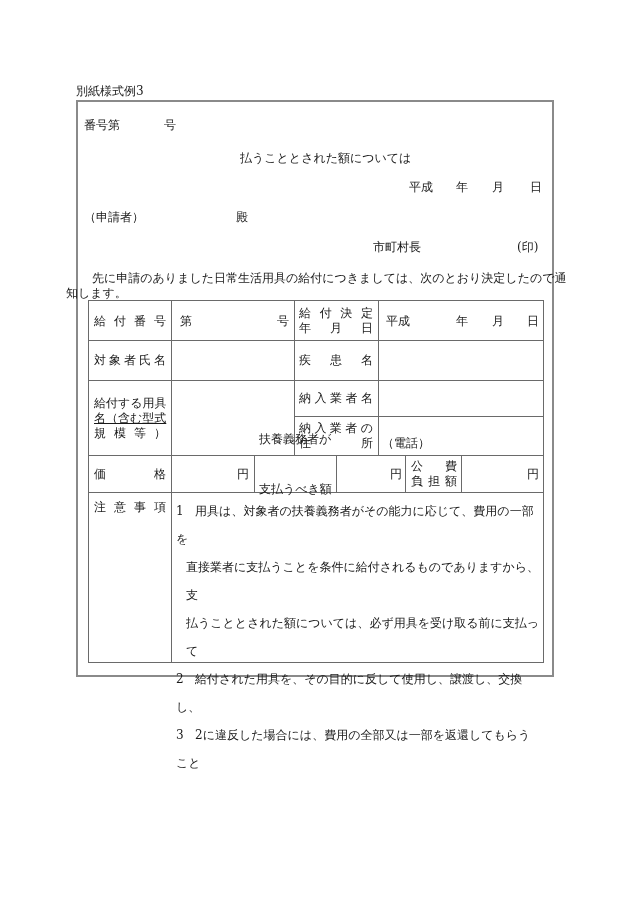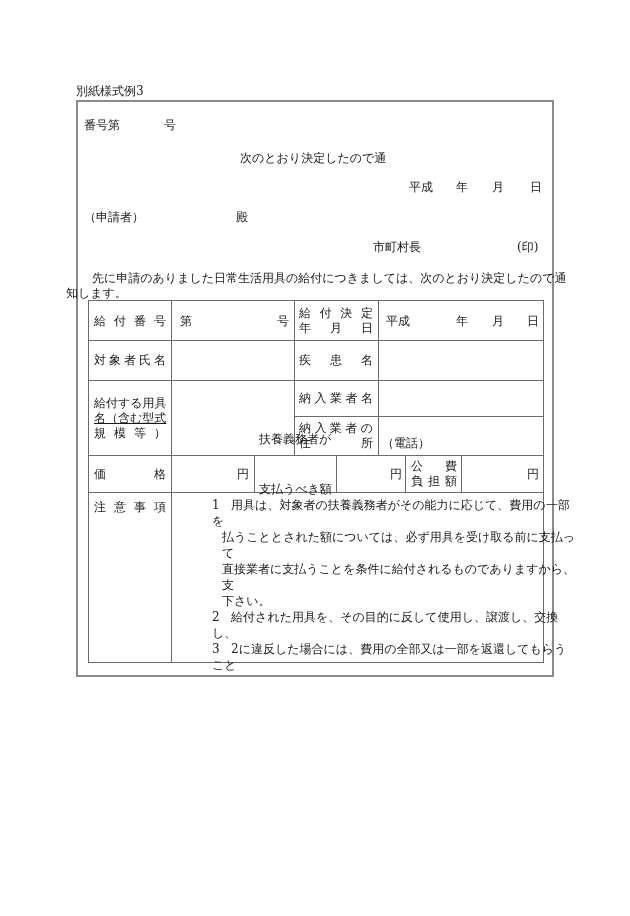--- a/index.html
+++ b/index.html
@@ -7,35 +7,35 @@
            font-family: "DejaVu Serif", "Liberation Serif", serif; color: #1a1a1a; font-size: 12px; }
     .abs { position: absolute; white-space: nowrap; line-height: 14px; }
     .outer { position: absolute; left: 76px; top: 100px; width: 478px; height: 577px;
              border: 2px solid #8a8a8a; box-sizing: border-box; }
     .tbl { position: absolute; left: 88px; top: 300px; width: 456px; height: 363px; }
     .ln { position: absolute; background: #6a6a6a; }
     .h { height: 1px; }
     .v { width: 1px; }
     .cell { position: absolute; line-height: 14px; white-space: nowrap; }
     .spread { display: flex; justify-content: space-between; }
-    .notes { position: absolute; left: 176px; top: 497px; width: 366px; font-size: 12px; line-height: 16px; margin-left: 36px; }
+    .notes { position: absolute; left: 176px; top: 497px; width: 366px; font-size: 12px; line-height: 28px; }
     .notes p { margin: 0; }
     .notes .ind { padding-left: 10px; }
   </style>
 </head>
 <body>
 
 <div class="abs" style="left:76px; top:84px;">別紙様式例3</div>
 
 <div class="outer"></div>
 
 <div class="abs" style="left:84px; top:118px;">番号第</div>
 <div class="abs" style="left:164px; top:118px;">号</div>
 
-<div class="abs" style="left:240px; top:151px;">次のとおり決定したので通</div>
+<div class="abs" style="left:240px; top:151px;">払うこととされた額については</div>
 
 <div class="abs" style="left:409px; top:180px;">平成</div>
 <div class="abs" style="left:456px; top:180px;">年</div>
 <div class="abs" style="left:492px; top:180px;">月</div>
 <div class="abs" style="left:530px; top:180px;">日</div>
 
 <div class="abs" style="left:84px; top:210px;">（申請者）</div>
 <div class="abs" style="left:236px; top:210px;">殿</div>
 
 <div class="abs" style="left:373px; top:240px;">市町村長</div>
@@ -158,18 +158,17 @@
 
 <div class="cell spread" style="left:94px; top:500px; width:72px;">
   <span>注</span>
   <span>意</span>
   <span>事</span>
   <span>項</span>
 </div>
 
 <div class="notes">
   <p><span>1</span>&nbsp;&nbsp;&nbsp;<span>用具は、対象者の扶養義務者がその能力に応じて、費用の一部を</span></p>
+  <p class="ind">直接業者に支払うことを条件に給付されるものでありますから、支</p>
   <p class="ind">払うこととされた額については、必ず用具を受け取る前に支払って</p>
-  <p class="ind">直接業者に支払うことを条件に給付されるものでありますから、支</p>
-  <p class="ind">下さい。</p>
   <p><span>2</span>&nbsp;&nbsp;&nbsp;<span>給付された用具を、その目的に反して使用し、譲渡し、交換し、</span></p>
   <p><span>3</span>&nbsp;&nbsp;&nbsp;<span>2に違反した場合には、費用の全部又は一部を返還してもらうこと</span></p>
 </div>
 
 </body></html>

